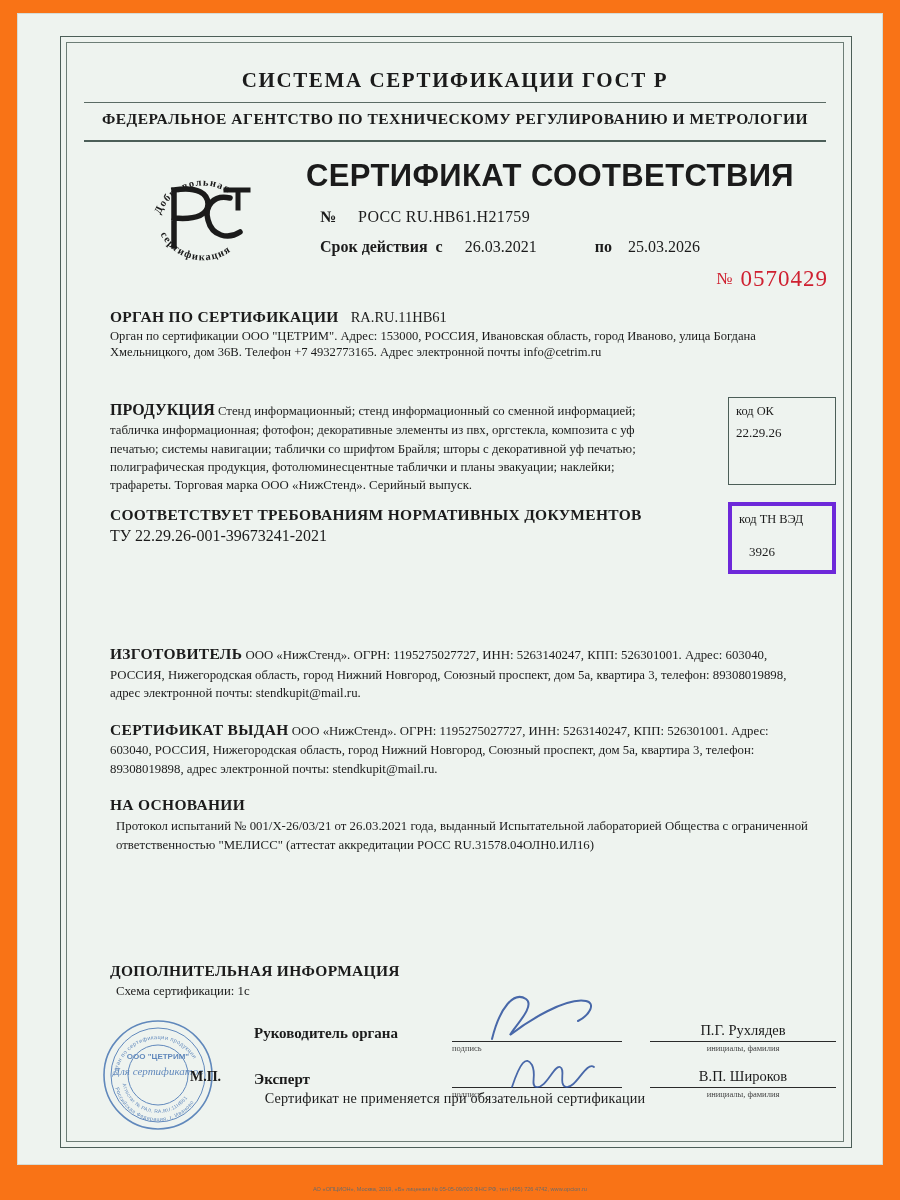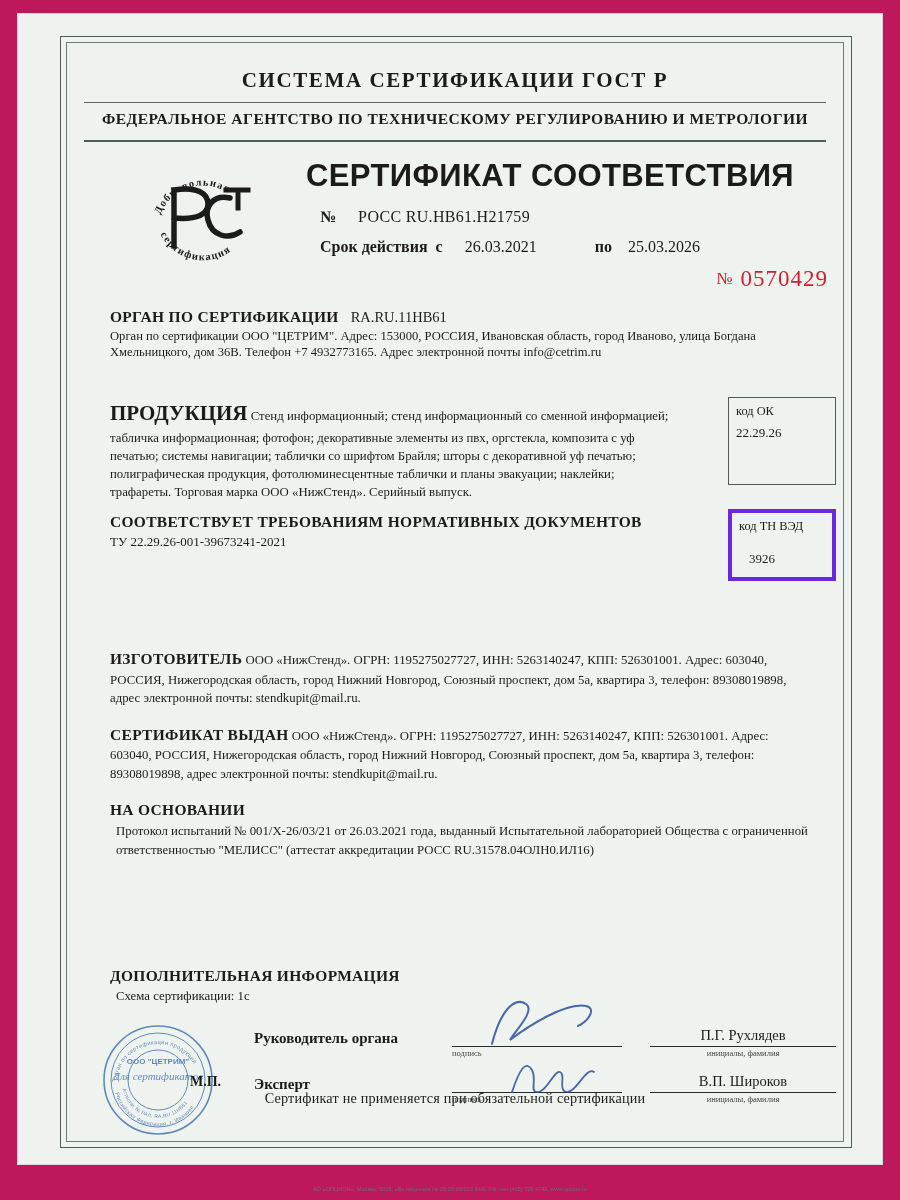--- a/index.html
+++ b/index.html
@@ -11,21 +11,21 @@
     height: 1200px;
     background: #e9eeea;
     font-family: "Liberation Serif", serif;
     color: #1b1b1b;
     overflow: hidden;
   }
   .page {
     position: relative;
     width: 900px;
     height: 1200px;
-    background: #be185d;
+    background: #f97316;
   }
   .sheet {
     position: absolute;
     left: 18px;
     top: 14px;
     width: 864px;
     height: 1150px;
     background: #eef3ef;
     box-shadow: 0 0 0 1px #d5dcd6;
   }
@@ -146,37 +146,37 @@
   .body-text {
     font-size: 12.6px;
     line-height: 1.32;
   }
   .org-block { padding-left: 36px; padding-top: 4px; }
   .org-block .val-inline { font-size: 14.5px; margin-left: 12px; }
   .org-desc { padding-top: 2px; width: 700px; }
 
   .prod-block { padding-left: 36px; padding-top: 36px; }
   .prod-text { width: 560px; font-size: 12.8px; line-height: 1.42; }
-  .prod-text .hl { font-weight: bold; font-size: 21px; }
+  .prod-text .hl { font-weight: bold; font-size: 16px; }
 
   .code-box {
     position: absolute;
     right: 0px;
     top: 34px;
     width: 108px;
     height: 88px;
     border: 1px solid #4c5e58;
     padding: 6px 0 0 7px;
     box-sizing: border-box;
     font-size: 12.4px;
   }
   .code-box .v { margin-top: 6px; font-size: 13px; }
 
   .norm-block { padding-left: 36px; padding-top: 10px; }
-  .norm-block .tu { font-size: 13px; padding-top: 3px; }
+  .norm-block .tu { font-size: 16px; padding-top: 3px; }
   .code-box2 {
     position: absolute;
     right: 0px;
     top: 6px;
     width: 108px;
     height: 72px;
     border: 4px solid #6d28d9;
     padding: 6px 0 0 7px;
     box-sizing: border-box;
     font-size: 12.4px;

